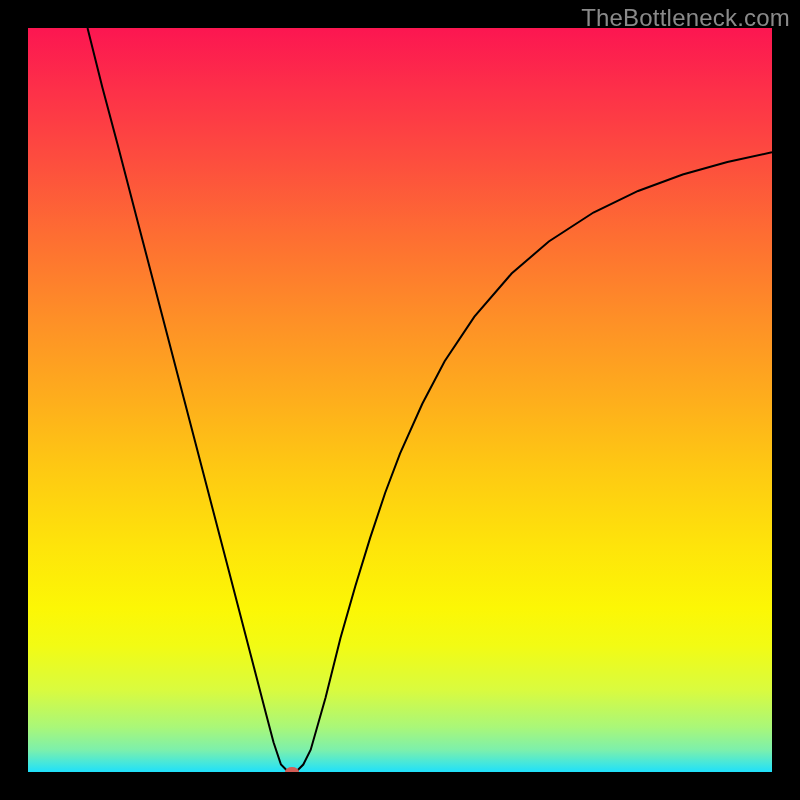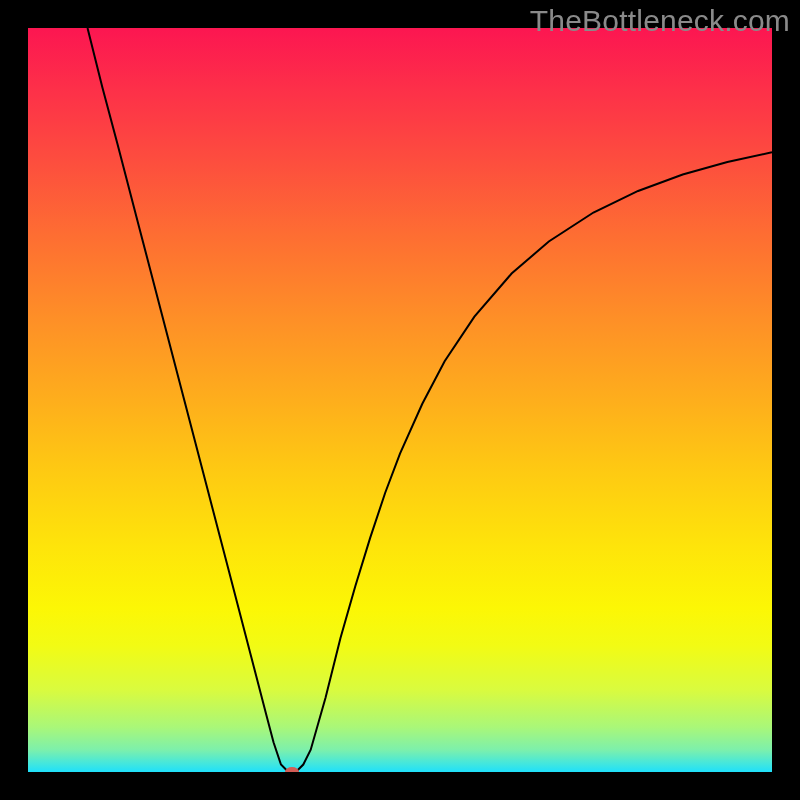--- a/index.html
+++ b/index.html
@@ -41,21 +41,21 @@
       #7df0ab 97%,
       #3fe6e1 99%,
       #1fe0fb 100%
     );
   }
   .watermark {
     position: absolute;
     top: 4px;
     right: 10px;
     color: #8a8a8a;
-    font-size: 30px;
+    font-size: 24px;
     font-weight: 400;
     letter-spacing: 0.2px;
     pointer-events: none;
   }
   svg.curve {
     position: absolute;
     left: 0; top: 0;
     width: 744px;
     height: 744px;
   }

